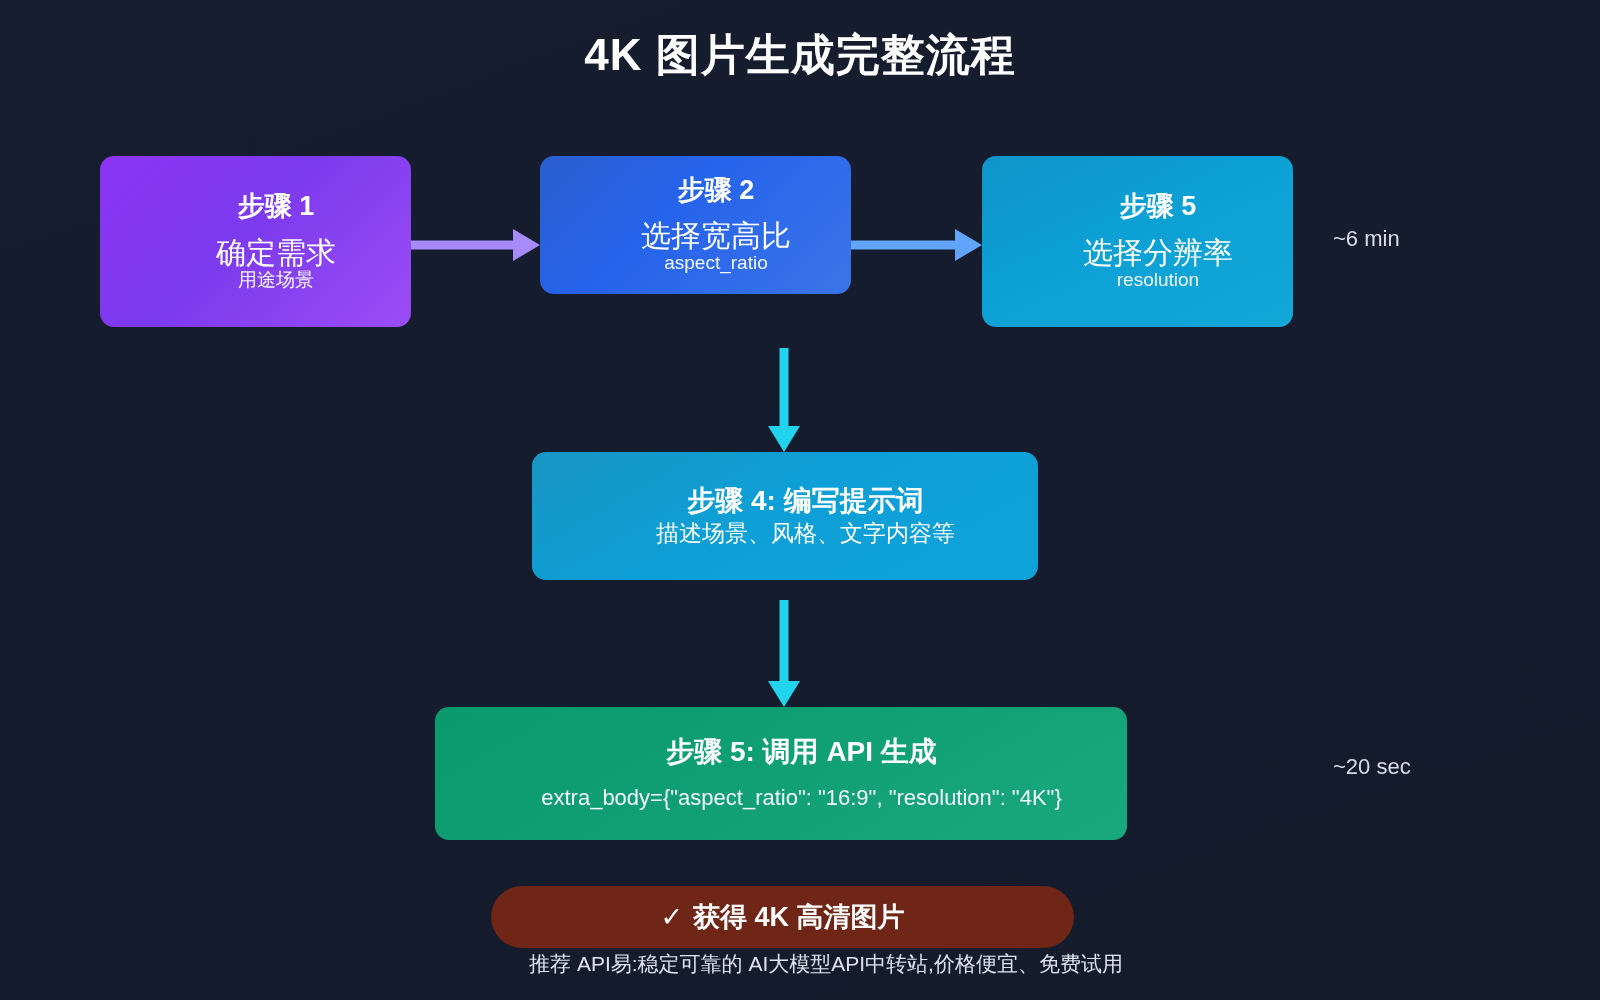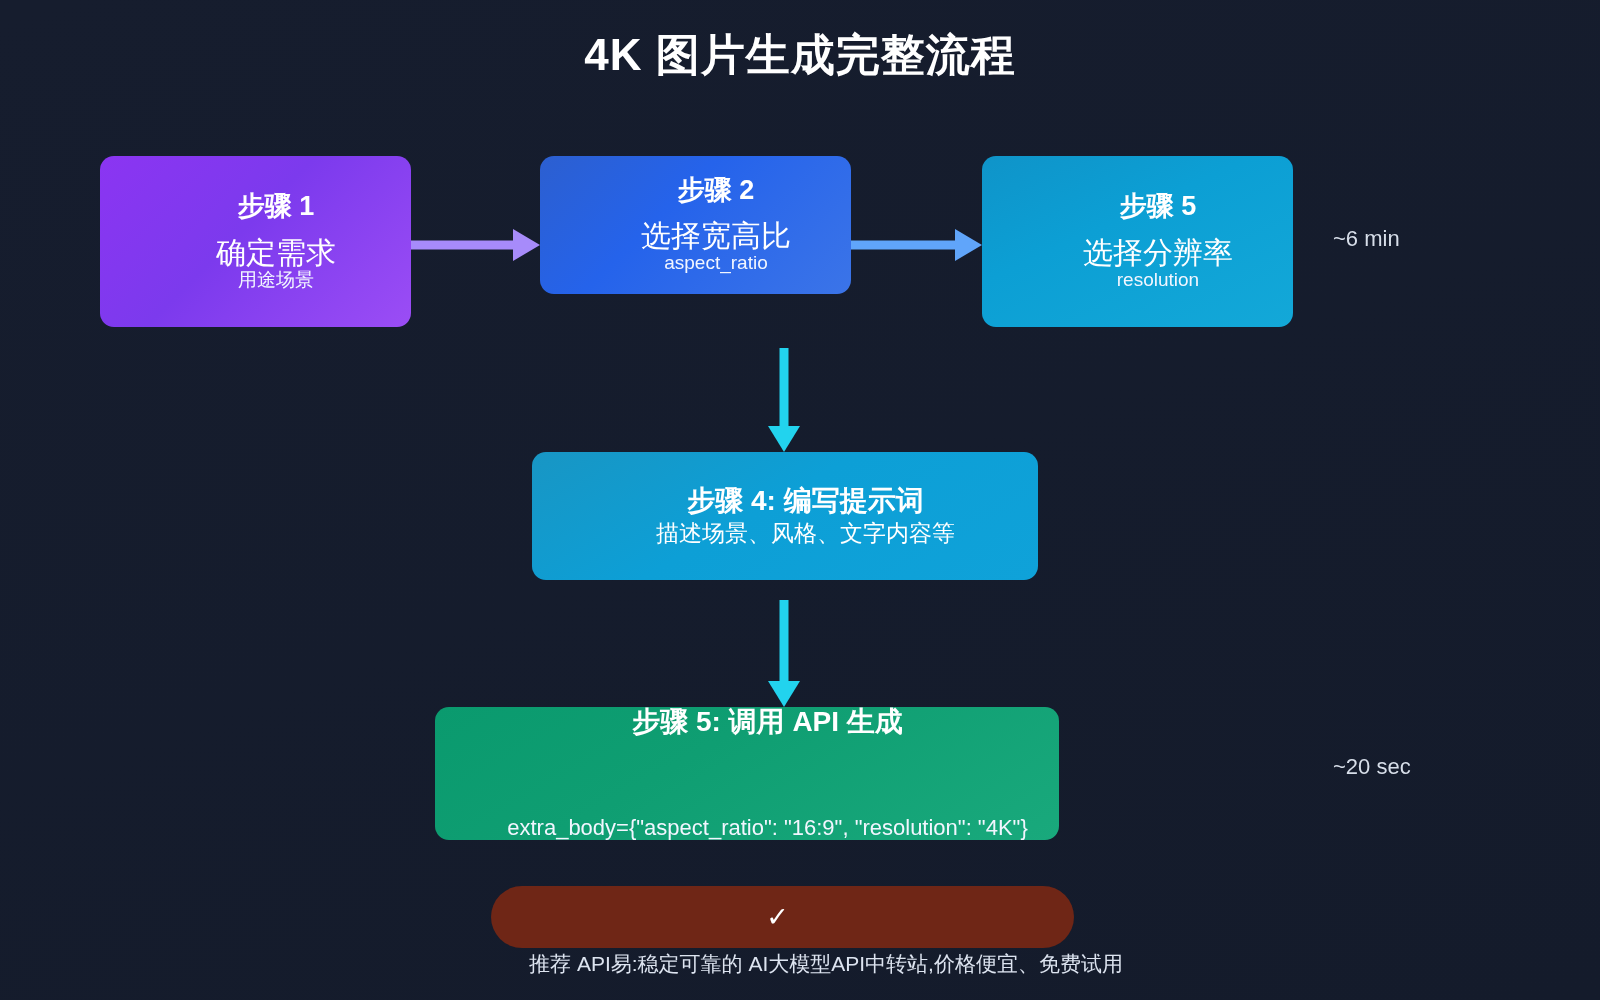--- a/index.html
+++ b/index.html
@@ -87,23 +87,22 @@
   
   #step4 {
     left: 532px; top: 452px; width: 506px; height: 128px;
     background: linear-gradient(150deg, #1896c4 0%, #0d9fd6 45%, #0fa2d9 100%);
   }
   #step4 .n-title { font-size: 28px; }
   #step4 .n-sub { font-size: 23px; margin-top: 4px; }
 
   
   #step5 {
-    left: 435px; top: 707px; width: 624px; height: 133px;
+    left: 435px; top: 707px; width: 692px; height: 133px;
     background: linear-gradient(150deg, #0a9a6e 0%, #0f9e72 40%, #19a97c 100%);
-    justify-content: space-between;
   }
   #step5 .n-title { font-size: 28px; }
   #step5 .n-code { font-size: 22px; margin-top: 18px; }
 
   
   #result-pill {
     position: absolute;
     left: 491px; top: 886px; width: 583px; height: 62px;
     border-radius: 31px;
     background: #6f2616;
@@ -203,20 +202,21 @@
     <div class="n-sub">描述场景、风格、文字内容等</div>
   </div>
 
   <div class="node" id="step5">
     <div class="n-title">步骤 5: 调用 API 生成</div>
     <div class="n-code">extra_body={"aspect_ratio": "16:9", "resolution": "4K"}</div>
   </div>
 
   <div id="result-pill">
     <span class="check">✓</span>
+    <span>获得 4K 高清图片</span>
   </div>
 
   <div class="footer-note">推荐 API易:稳定可靠的 AI大模型API中转站,价格便宜、免费试用</div>
 
   <div class="time-label" id="time-1">~6 min</div>
   <div class="time-label" id="time-2">~20 sec</div>
 
 </div>
 
 </body></html>

